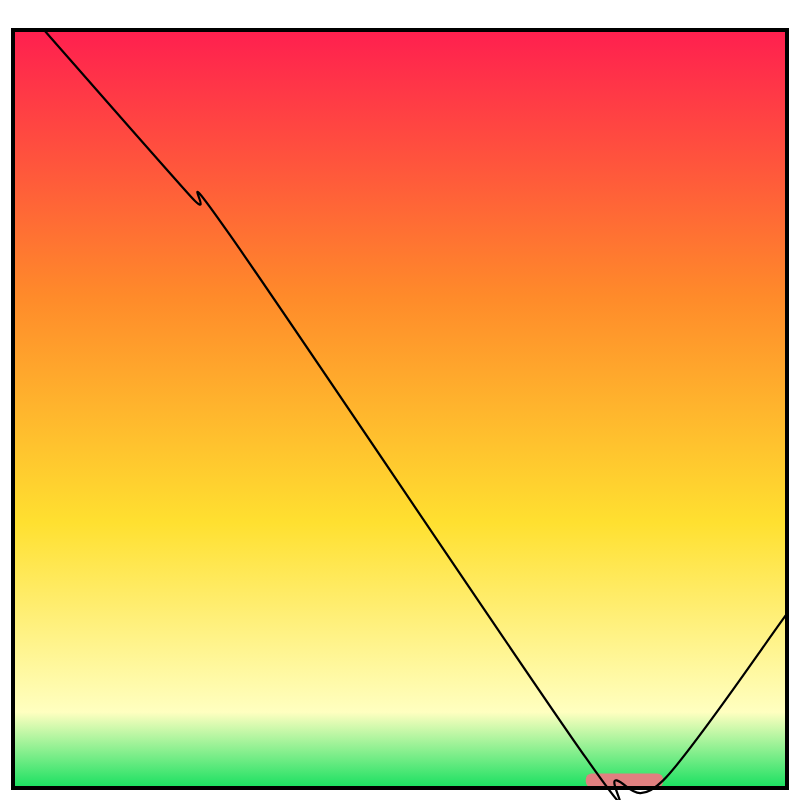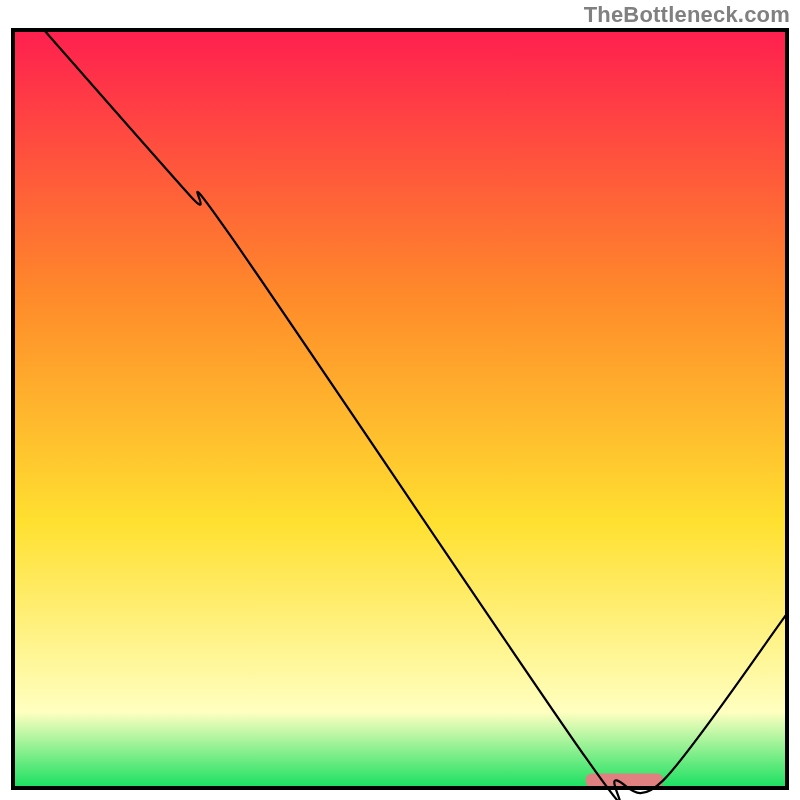--- a/index.html
+++ b/index.html
@@ -45,21 +45,20 @@
     fill: none;
     stroke: #000000;
     stroke-width: 4;
   }
 </style>
 </head>
 <body>
 
 <div class="stage">
 
-  <div class="watermark">TheBottleneck.com</div>
 
   <svg class="plot" viewBox="0 0 800 800">
     <defs>
       <linearGradient id="bg-grad" x1="0" y1="0" x2="0" y2="1">
         <stop id="g0" offset="0%" stop-color="#ff1f4f"></stop>
         <stop id="g1" offset="35%" stop-color="#ff8a2a"></stop>
         <stop id="g2" offset="65%" stop-color="#ffe030"></stop>
         <stop id="g3" offset="90%" stop-color="#ffffc0"></stop>
         <stop id="g4" offset="100%" stop-color="#18e060"></stop>
       </linearGradient>

